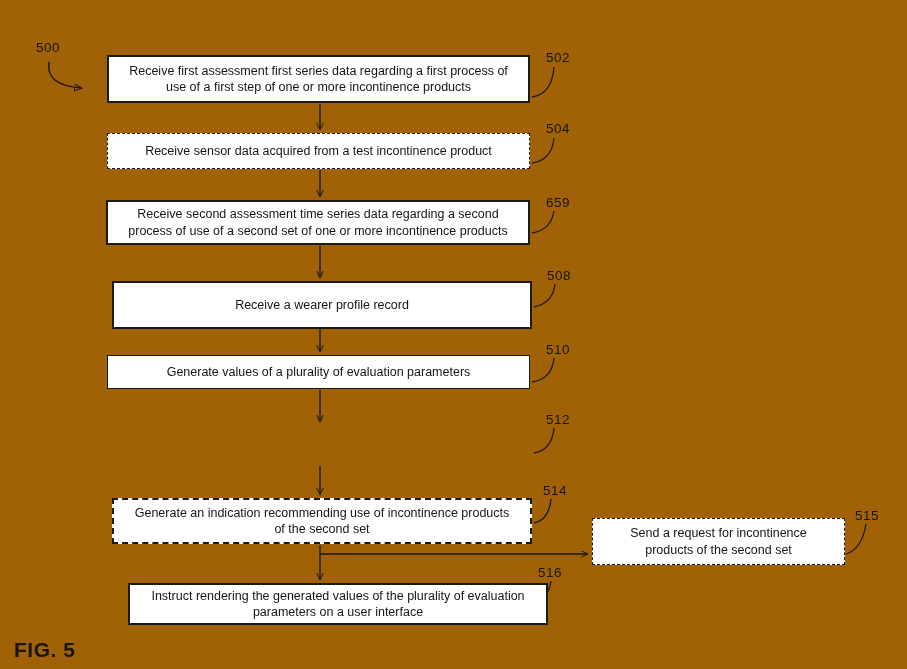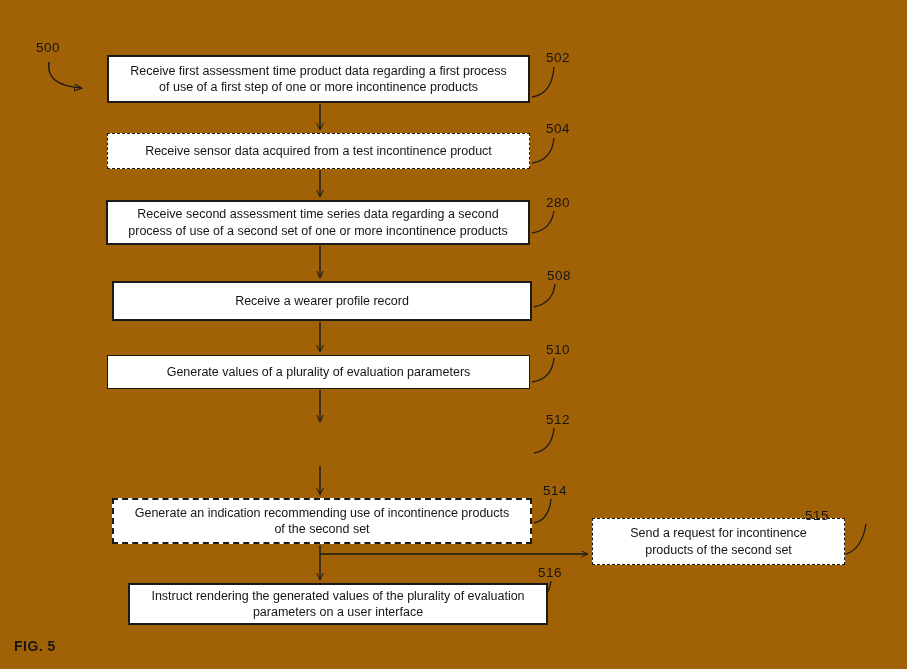--- a/index.html
+++ b/index.html
@@ -14,21 +14,21 @@
     box-sizing:border-box; background:#ffffff; color:#151515;
   }
   .b-solid2 { border:2px solid #1a1a1a; }
   .b-solid1 { border:1.4px solid #1a1a1a; }
   .b-dash1  { border:1.4px dashed #1a1a1a; }
   .b-dash2  { border:2px dashed #1a1a1a; }
   .ref {
     position:absolute; font-size:13.5px; color:#151515; letter-spacing:0.5px;
   }
   .fig-caption {
-    position:absolute; left:14px; top:638px; font-size:14px; font-weight:bold;
+    position:absolute; left:14px; top:638px; font-size:21px; font-weight:bold;
     letter-spacing:0.5px; color:#151515;
   }
   svg path, svg line { stroke:#1a1a1a; fill:none; }
 </style>
 </head>
 <body>
 
 <div class="canvas">
 
   <svg class="overlay" width="907" height="669" viewBox="0 0 907 669" xmlns="http://www.w3.org/2000/svg">
@@ -55,49 +55,49 @@
     <path d="M532,382 Q552,379 554,358" stroke-width="1.3"></path>
     <path d="M534,453 Q552,450 554,428" stroke-width="1.3"></path>
     <path d="M534,523 Q549,520 551,499" stroke-width="1.3"></path>
     <path d="M846,554 Q862,549 866,524" stroke-width="1.3"></path>
     <path d="M534,601 Q549,598 551,581" stroke-width="1.3"></path>
   </svg>
 
   <div class="ref" style="left:36px; top:40px;">500</div>
 
   <div class="box b-solid2" style="left:107px; top:55px;  width:423px; height:48px;">
-    <span>Receive first assessment time product data regarding a first process of use of a first step of one or more incontinence products</span>
+    <span>Receive first assessment first series data regarding a first process of use of a first step of one or more incontinence products</span>
   </div>
   <div class="box b-dash1" style="left:107px; top:133px; width:423px; height:36px;">
     <span>Receive sensor data acquired from a test incontinence product</span>
   </div>
   <div class="box b-solid2" style="left:106px; top:200px; width:424px; height:45px;">
     <span>Receive second assessment time series data regarding a second process of use of a second set of one or more incontinence products</span>
   </div>
-  <div class="box b-solid2" style="left:112px; top:281px; width:420px; height:40px;padding-left:16px;">
+  <div class="box b-solid2" style="left:112px; top:281px; width:420px; height:48px;padding-left:16px;">
     <span>Receive a wearer profile record</span>
   </div>
   <div class="box b-solid1" style="left:107px; top:355px; width:423px; height:34px;">
     <span>Generate values of a plurality of evaluation parameters</span>
   </div>
   <div class="box b-dash2" style="left:112px; top:498px; width:420px; height:46px;">
     <span>Generate an indication recommending use of incontinence products of the second set</span>
   </div>
   <div class="box b-dash1" style="left:592px; top:518px; width:253px; height:47px;">
     <span>Send a request for incontinence products of the second set</span>
   </div>
   <div class="box b-solid2" style="left:128px; top:583px; width:420px; height:42px;">
     <span>Instruct rendering the generated values of the plurality of evaluation parameters on a user interface</span>
   </div>
 
   <div class="ref" style="left:546px; top:50px;">502</div>
   <div class="ref" style="left:546px; top:121px;">504</div>
-  <div class="ref" style="left:546px; top:195px;">280</div>
+  <div class="ref" style="left:546px; top:195px;">659</div>
   <div class="ref" style="left:547px; top:268px;">508</div>
   <div class="ref" style="left:546px; top:342px;">510</div>
   <div class="ref" style="left:546px; top:412px;">512</div>
   <div class="ref" style="left:543px; top:483px;">514</div>
-  <div class="ref" style="left:805px; top:508px;">515</div>
+  <div class="ref" style="left:855px; top:508px;">515</div>
   <div class="ref" style="left:538px; top:565px;">516</div>
 
   <div class="fig-caption">FIG. 5</div>
 
 </div>
 
 </body></html>

